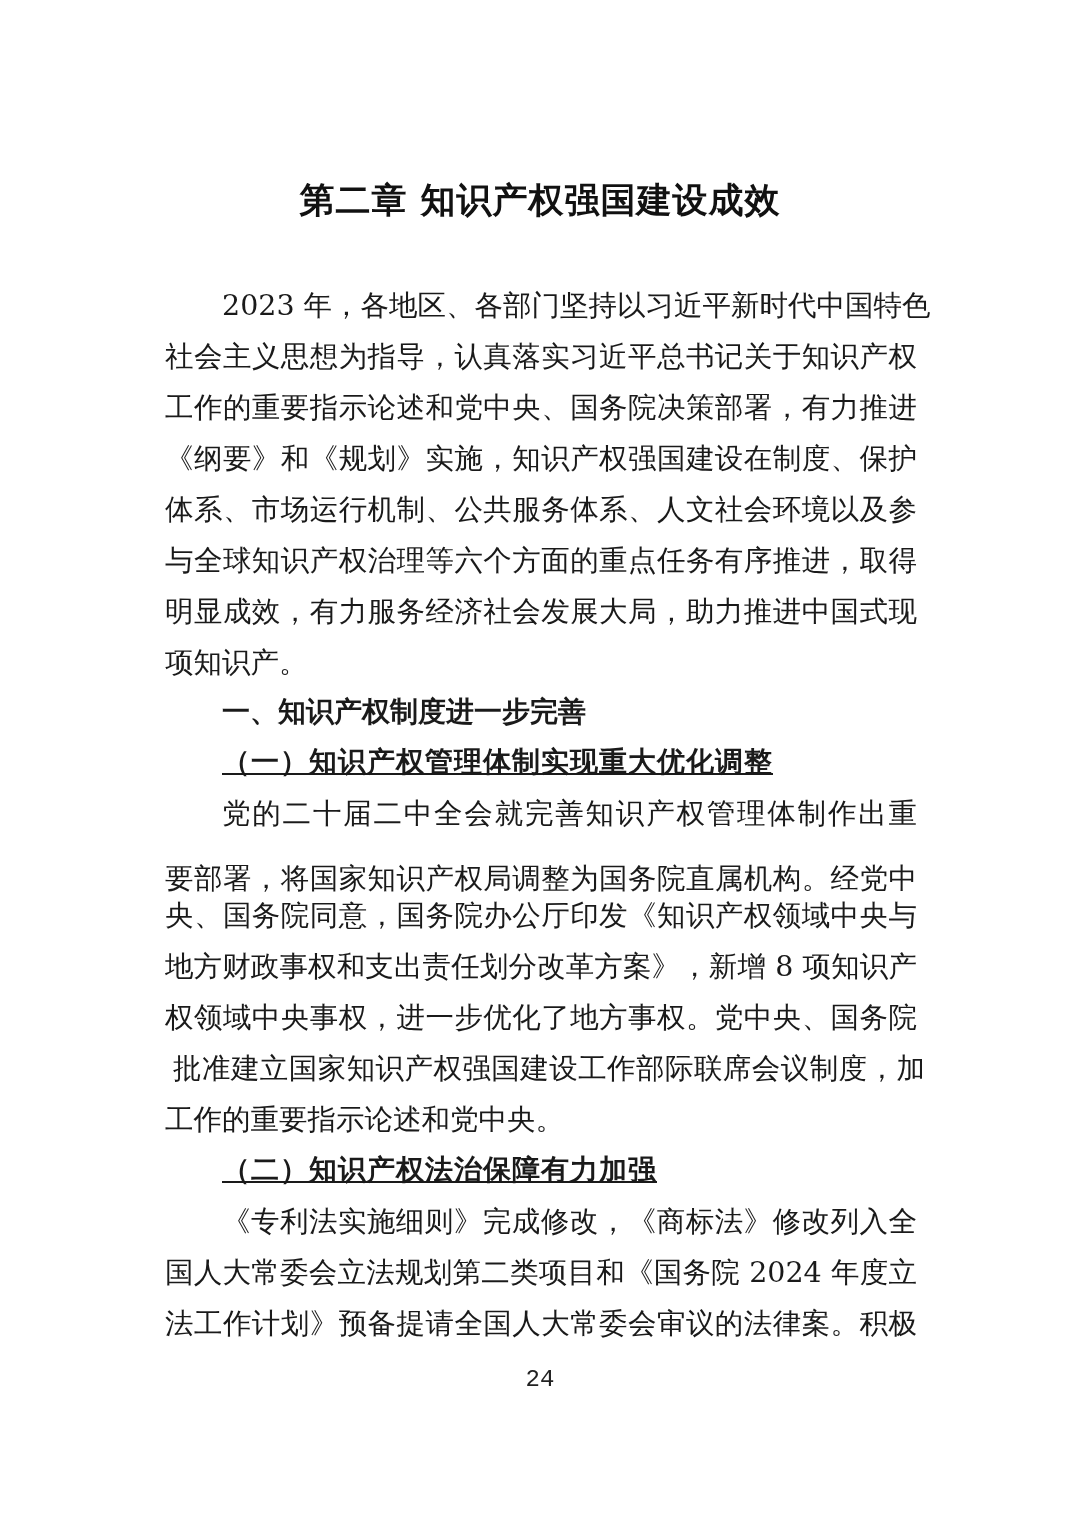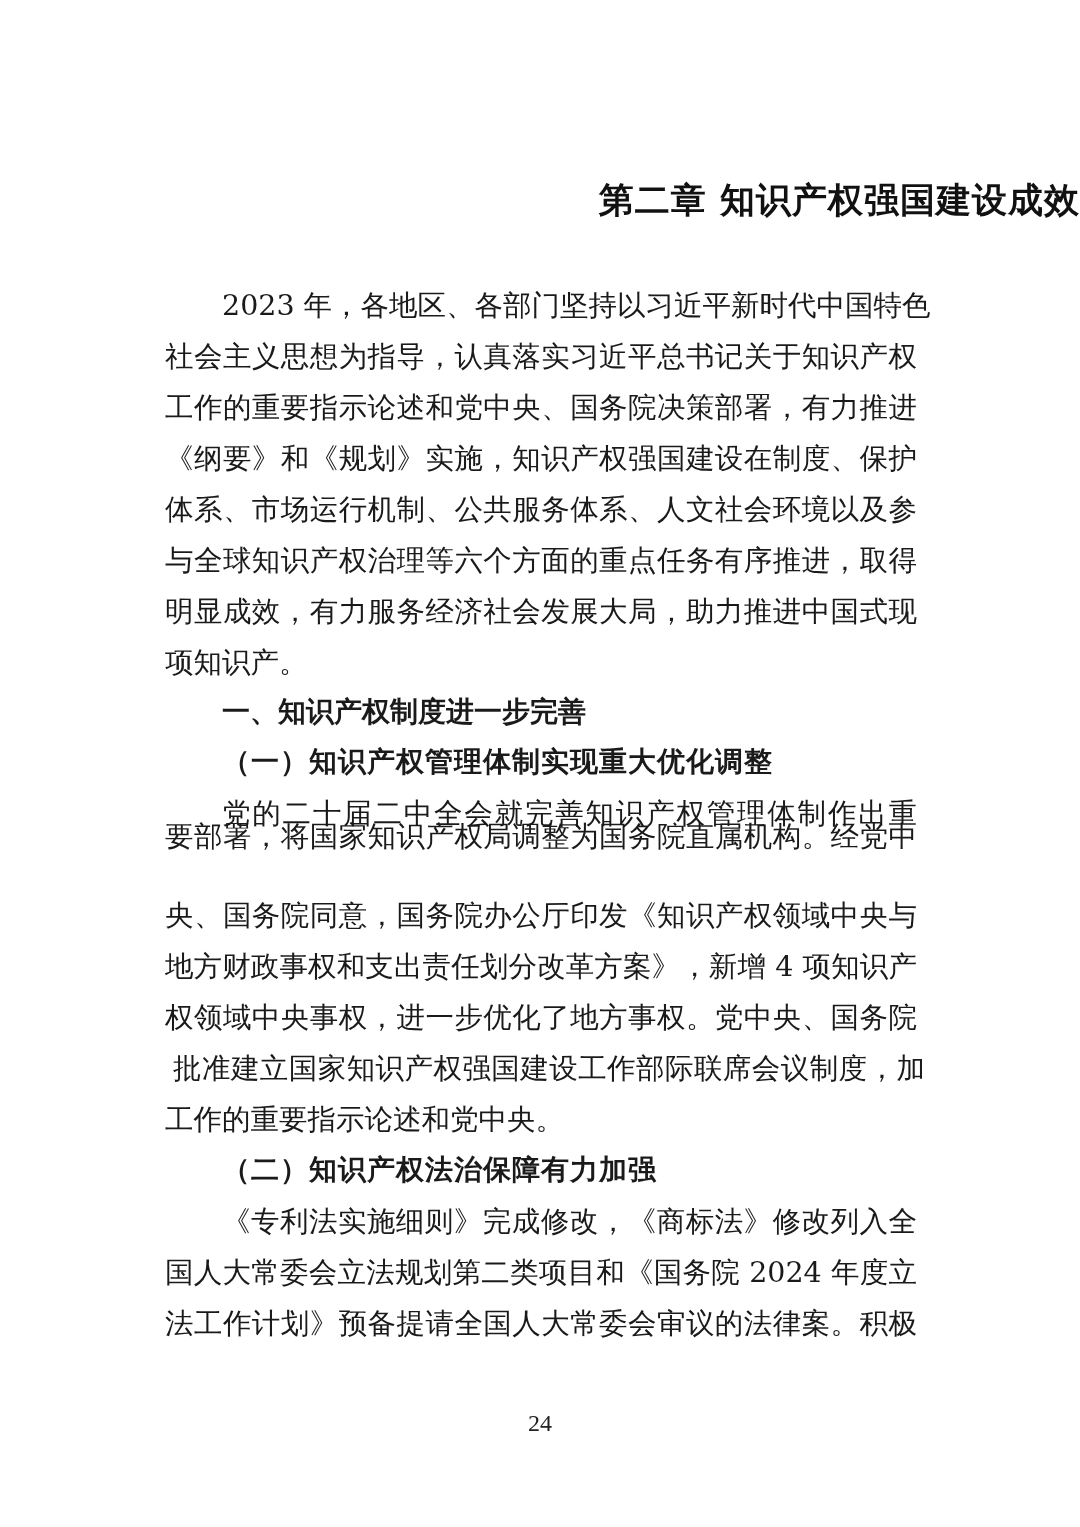--- a/index.html
+++ b/index.html
@@ -1,39 +1,39 @@
 <!DOCTYPE html>
 <html><head>
   <meta charset="utf-8">
   <style>
     html, body { margin: 0; padding: 0; background: #ffffff; }
     body { width: 1080px; height: 1527px; position: relative; overflow: hidden; color: #1a1a1a; }
     .page { position: absolute; left: 0; top: 0; width: 1080px; height: 1527px; background: #ffffff; }
     .title {
-      position: absolute; top: 172px; left: 0; width: 1080px; text-align: right;
+      position: absolute; top: 172px; left: 0; width: 1080px; text-align: center;
       font-family: "DejaVu Serif", "Liberation Serif", serif;
       font-size: 35px; font-weight: bold; letter-spacing: 1px; color: #111;
       line-height: 56px;
     }
     .body-text {
       position: absolute; left: 165px; width: 752px;
       font-family: "DejaVu Serif", "Liberation Serif", serif;
       font-size: 28.5px; color: #1a1a1a;
     }
     .line {
       position: absolute; left: 0; width: 752px; height: 52px; line-height: 52px;
       white-space: nowrap; text-align: justify; text-align-last: justify;
     }
     .line.last { text-align-last: left; }
     .line.indent { left: 57px; width: 695px; }
     .h1 { font-family: "DejaVu Sans", "Liberation Sans", sans-serif; font-weight: bold; font-size: 28px; text-align-last: left; }
-    .h2 { font-family: "DejaVu Sans", "Liberation Sans", sans-serif; font-weight: bold; font-size: 28px; text-align-last: left; letter-spacing: 1px; }
+    .h2 { font-family: "DejaVu Sans", "Liberation Sans", sans-serif; font-weight: bold; font-size: 28px; text-align-last: left; letter-spacing: 1px; text-decoration: underline; }
     .page-number {
       position: absolute; top: 1366px; left: 0; width: 1080px; text-align: center;
-      font-family: Liberation Serif, serif; font-size: 24px; color: #222; margin-top: 44px;
+      font-family: Liberation Mono, monospace; font-size: 24px; color: #222;
     }
   </style>
 </head>
 <body>
 
 <div class="page">
   <div class="title">第二章  知识产权强国建设成效</div>
 
   <div class="body-text" style="top:280px;">
     <div class="line indent" style="top:0px;">2023 年，各地区、各部门坚持以习近平新时代中国特色</div>
@@ -42,23 +42,23 @@
     <div class="line" style="top:153px;">《纲要》和《规划》实施，知识产权强国建设在制度、保护</div>
     <div class="line" style="top:204px;">体系、市场运行机制、公共服务体系、人文社会环境以及参</div>
     <div class="line" style="top:255px;">与全球知识产权治理等六个方面的重点任务有序推进，取得</div>
     <div class="line" style="top:306px;">明显成效，有力服务经济社会发展大局，助力推进中国式现</div>
     <div class="line last" style="top:357px;">项知识产。</div>
 
     <div class="line indent h1" style="top:406px;">一、知识产权制度进一步完善</div>
     <div class="line indent h2" style="top:456px;">（一）知识产权管理体制实现重大优化调整</div>
 
     <div class="line indent" style="top:508px;">党的二十届二中全会就完善知识产权管理体制作出重</div>
-    <div class="line" style="top:531px;">要部署，将国家知识产权局调整为国务院直属机构。经党中</div>
+    <div class="line" style="top:575px;font-family:Liberation Mono, monospace;">要部署，将国家知识产权局调整为国务院直属机构。经党中</div>
     <div class="line" style="top:610px;">央、国务院同意，国务院办公厅印发《知识产权领域中央与</div>
-    <div class="line" style="top:661px;">地方财政事权和支出责任划分改革方案》，新增 4 项知识产</div>
+    <div class="line" style="top:661px;">地方财政事权和支出责任划分改革方案》，新增 8 项知识产</div>
     <div class="line" style="top:712px;">权领域中央事权，进一步优化了地方事权。党中央、国务院</div>
     <div class="line" style="top:763px;margin-left:8px;">批准建立国家知识产权强国建设工作部际联席会议制度，加</div>
     <div class="line last" style="top:814px;">工作的重要指示论述和党中央。</div>
 
     <div class="line indent h2" style="top:864px;">（二）知识产权法治保障有力加强</div>
 
     <div class="line indent" style="top:916px;">《专利法实施细则》完成修改，《商标法》修改列入全</div>
     <div class="line" style="top:967px;">国人大常委会立法规划第二类项目和《国务院 2024 年度立</div>
     <div class="line" style="top:1018px;">法工作计划》预备提请全国人大常委会审议的法律案。积极</div>
   </div>

